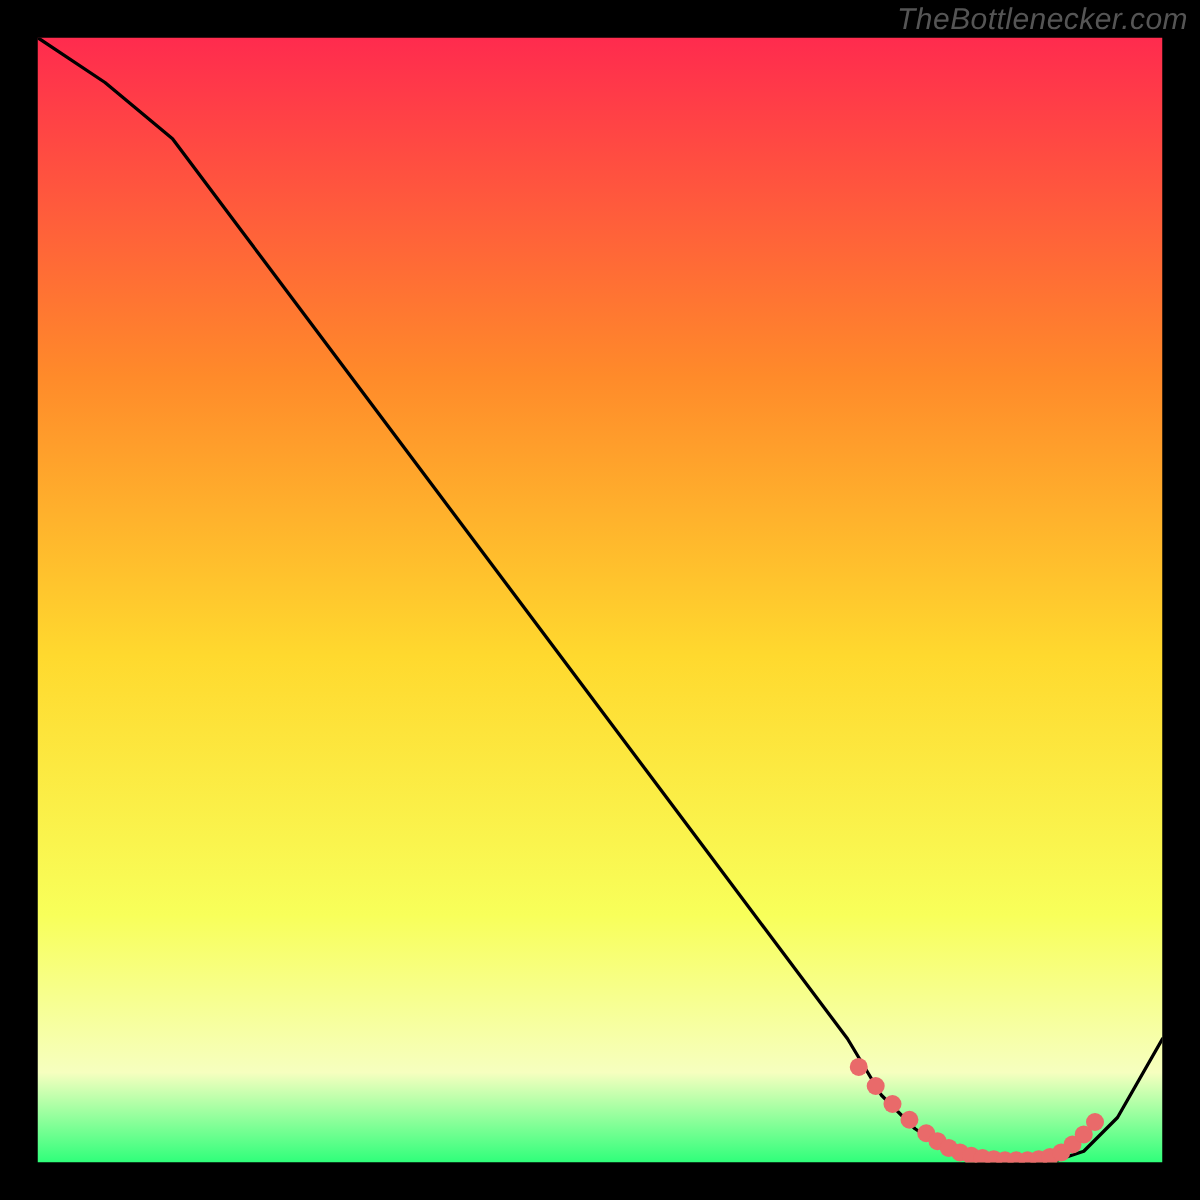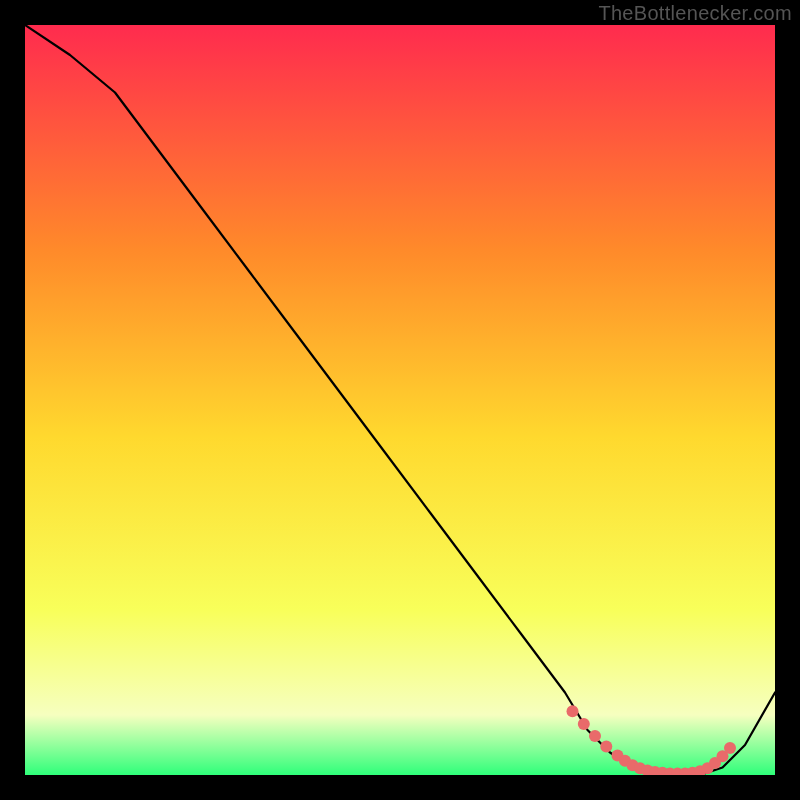--- a/index.html
+++ b/index.html
@@ -9,20 +9,21 @@
     height: 800px;
     background: #000;
     overflow: hidden;
     font-family: Arial, Helvetica, sans-serif;
   }
   .frame {
     position: relative;
     width: 800px;
     height: 780px;
     background: #000;
+    font-style: italic;
   }
   .watermark {
     position: absolute;
     top: 2px;
     right: 8px;
     color: #555;
     font-size: 20px;
     font-weight: 500;
     letter-spacing: 0.3px;
     z-index: 4;

